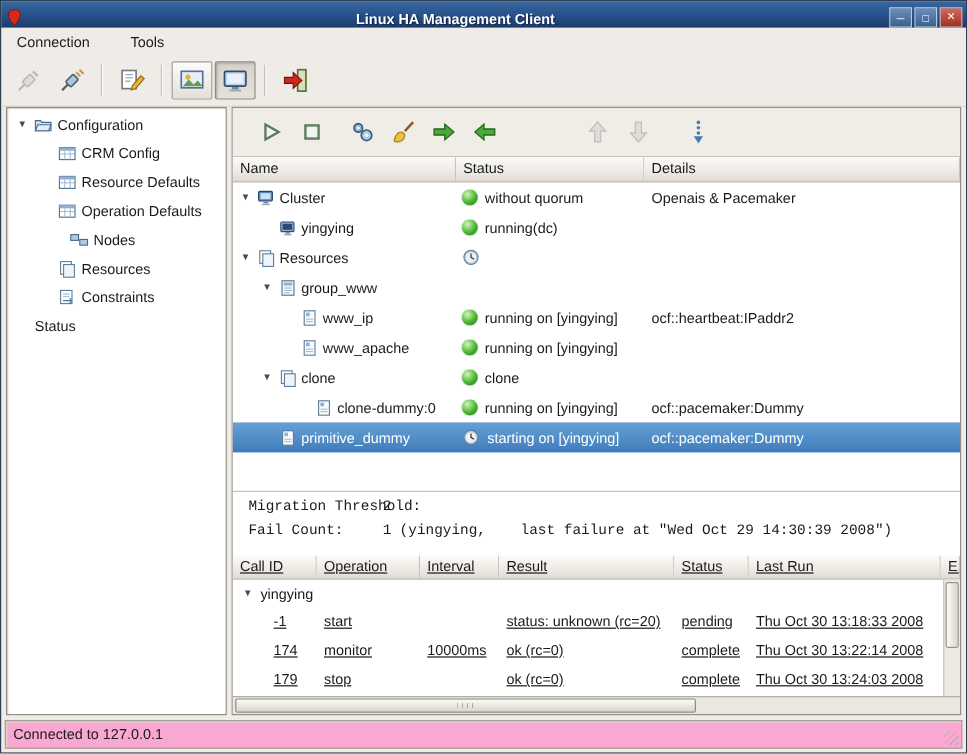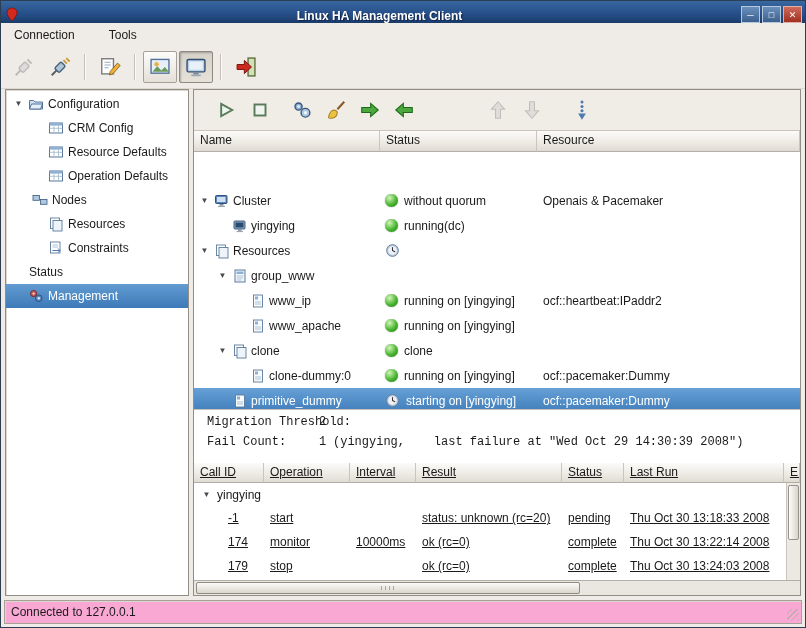--- a/index.html
+++ b/index.html
@@ -41,21 +41,21 @@
   .side-row.selected{background:linear-gradient(#639bd2,#3d7ab8);color:#fff;}
   .expander{flex:0 0 13px;width:13px;text-align:center;font-size:8px;color:#4a4a4a;line-height:1;}
   .side-row.selected .expander,.trow.selected .expander{color:#fff;}
   .icon{flex:0 0 16px;width:16px;height:16px;display:inline-flex;}
   .icon svg{width:16px;height:16px;}
   
   .rpanel{flex:1;display:flex;flex-direction:column;border:1px solid #928e86;background:#fff;min-width:0;}
   .rtoolbar{flex:0 0 36px;display:flex;align-items:center;gap:2px;padding:2px 6px;
     background:#f0ece6;border-bottom:1px solid #c9c5bd;}
   .rtoolbar .tbtn{width:30px;height:28px;}
-  .treewrap{flex:0 0 278px;display:flex;flex-direction:column;background:#fff;overflow:hidden;gap:36px;}
+  .treewrap{flex:0 0 278px;display:flex;flex-direction:column;background:#fff;overflow:hidden;}
   .tree-header,.trow{display:grid;grid-template-columns:186px 157px 1fr;}
   .tree-header{flex:0 0 21px;}
   .hcell{background:linear-gradient(#fcfbf9,#eae7e0 70%,#dfdbd3);border-right:1px solid #c9c5bd;
     border-bottom:1px solid #b3afa7;padding:2px 6px;white-space:nowrap;overflow:hidden;}
   .trow{height:25px;align-items:center;}
   .cell{white-space:nowrap;overflow:hidden;}
   .cell.name{display:flex;align-items:center;gap:3px;}
   .cell.status{display:flex;align-items:center;gap:6px;padding-left:5px;}
   .cell.details{padding-left:6px;}
   .trow.selected{background:linear-gradient(#66a0d6,#3f7cba);color:#fff;}
@@ -217,21 +217,21 @@
           <span class="expander"></span>
           <span class="icon">
             <svg viewBox="0 0 16 16">
               <rect x="1.5" y="3" width="13" height="10" fill="#fff" stroke="#47688f" stroke-width=".9"></rect>
               <rect x="1.5" y="3" width="13" height="2.6" fill="#8fb0d2"></rect>
               <path d="M1.5 8.3h13M6 5.6v7.4M10.5 5.6v7.4" stroke="#9ab4cc" stroke-width=".8"></path>
             </svg>
           </span>
           <span class="lbl">Operation Defaults</span>
         </div>
-        <div class="side-row" style="padding-left: 10px;">
+        <div class="side-row" style="padding-left: 36px;">
           <span class="expander"></span>
           <span class="icon">
             <svg viewBox="0 0 16 16">
               <rect x="1" y="3.5" width="6.5" height="4.8" fill="#aec8e2" stroke="#38597c" stroke-width=".8"></rect>
               <rect x="8.5" y="7.5" width="6.5" height="4.8" fill="#aec8e2" stroke="#38597c" stroke-width=".8"></rect>
             </svg>
           </span>
           <span class="lbl">Nodes</span>
         </div>
         <div class="side-row" style="padding-left: 26px;">
@@ -251,32 +251,20 @@
               <rect x="2.5" y="2" width="9.5" height="11" fill="#fff" stroke="#5a7a9a" stroke-width=".9"></rect>
               <path d="M4.5 5h5.5M4.5 7h5.5" stroke="#9ab4cc" stroke-width=".8"></path>
               <path d="M4.5 10.5h7.5m0 0l-2-2m2 2l-2 2" fill="none" stroke="#4a7ab0" stroke-width="1"></path>
             </svg>
           </span>
           <span class="lbl">Constraints</span>
         </div>
         <div class="side-row" style="padding-left: 6px;">
           <span class="expander"></span>
           <span class="lbl">Status</span>
-        </div>
-        <div class="side-row selected" style="padding-left: 6px;">
-          <span class="expander"></span>
-          <span class="icon">
-            <svg viewBox="0 0 16 16">
-              <circle cx="5.6" cy="5.6" r="3.1" fill="#c25454" stroke="#70201a" stroke-width=".8"></circle>
-              <circle cx="5.6" cy="5.6" r="1.1" fill="#f4e4e4"></circle>
-              <circle cx="10.8" cy="10.2" r="3.3" fill="#5a86be" stroke="#24456e" stroke-width=".8"></circle>
-              <circle cx="10.8" cy="10.2" r="1.2" fill="#e4ecf6"></circle>
-            </svg>
-          </span>
-          <span class="lbl">Management</span>
         </div>
       </div>
 
     <div class="rpanel">
       <div class="rtoolbar">
           <span class="tspace" style="width: 8px;"></span>
           <div class="tbtn">
             <span class="icon">
               <svg viewBox="0 0 16 16">
                 <path d="M4.5 3.5l8 4.5-8 4.5z" fill="#eef4ee" stroke="#5a7a5a" stroke-width="1.4"></path>
@@ -348,21 +336,21 @@
                 <path d="M5.2 10.5h5.6L8 15z" fill="#4a7ab0"></path>
               </svg>
             </span>
           </div>
         </div>
 
       <div class="treewrap">
         <div class="tree-header">
             <div class="hcell">Name</div>
             <div class="hcell">Status</div>
-            <div class="hcell">Resource</div>
+            <div class="hcell">Details</div>
           </div>
         <div class="tree-rows">
             <div class="trow">
               <div class="cell name" style="padding-left:4px">
                 <span class="expander">▼</span>
                 <span class="icon">
                   <svg viewBox="0 0 16 16">
                     <rect x="1.5" y="2.5" width="11.5" height="8" rx="1" fill="#5a86be" stroke="#24456e" stroke-width=".9"></rect>
                     <rect x="3" y="4" width="8.5" height="5" fill="#cfe0f2"></rect>
                     <rect x="5.5" y="11" width="4" height="1.6" fill="#7a8a9a"></rect>
@@ -479,21 +467,21 @@
                 </span>
                 <span class="lbl">clone</span>
               </div>
               <div class="cell status">
                 <span class="ball"></span>
                 <span>clone</span>
               </div>
               <div class="cell details"></div>
             </div>
             <div class="trow">
-              <div class="cell name" style="padding-left:40px">
+              <div class="cell name" style="padding-left:52px">
                 <span class="expander"></span>
                 <span class="icon">
                   <svg viewBox="0 0 16 16">
                     <rect x="3.5" y="2" width="9" height="12" fill="#f7fafc" stroke="#5a7a9a" stroke-width=".9"></rect>
                     <rect x="5" y="3.5" width="3" height="3" fill="#8fb0d2"></rect>
                     <path d="M5 9h6M5 11h6" stroke="#9ab4cc" stroke-width=".8"></path>
                   </svg>
                 </span>
                 <span class="lbl">clone-dummy:0</span>
               </div>

